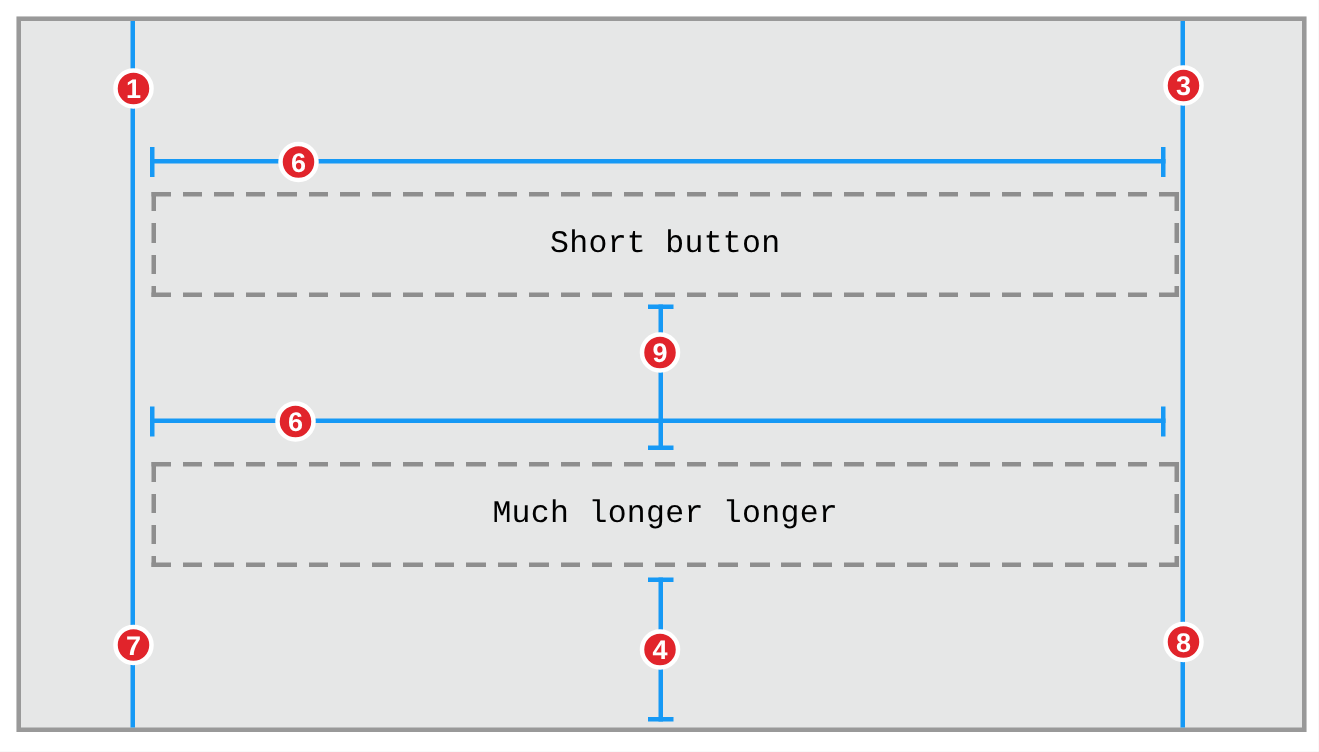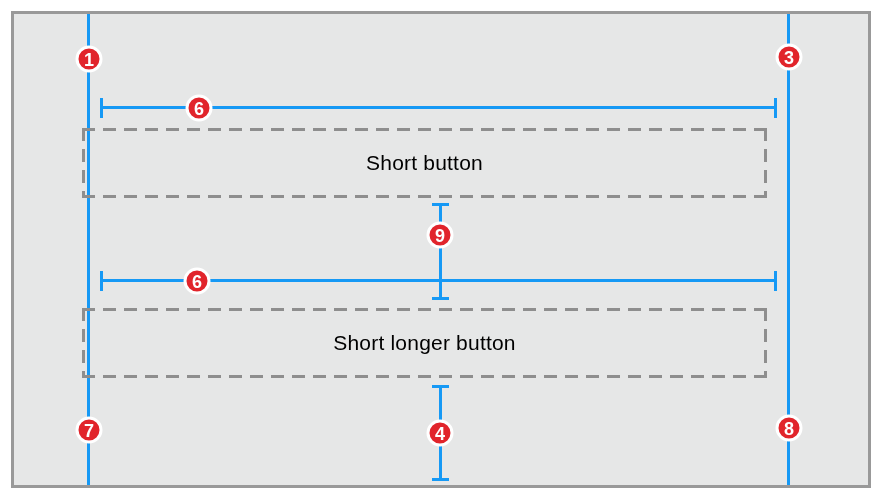--- a/index.html
+++ b/index.html
@@ -36,27 +36,28 @@
   .vdim{position:absolute;width:17px;}
   .vdim .vline{position:absolute;top:0;bottom:0;left:7px;width:3px;background:var(--guide-blue);}
   .vdim .cap{position:absolute;left:0;width:100%;height:3px;background:var(--guide-blue);}
   .vdim .cap-t{top:0;}
   .vdim .cap-b{bottom:0;}
   .vdim-spacing{left:418px;top:189px;height:97px;}
   .vdim-bottom{left:418px;top:371px;height:96px;}
 
   
   .placeholder{
-    position:absolute;left:68px;width:685px;height:70px;
+    position:absolute;left:87px;width:685px;height:70px;
     display:flex;align-items:center;justify-content:center;
     background:
       repeating-linear-gradient(90deg,var(--dash-gray) 0 13px,transparent 13px 21px) left top / 100% 3px no-repeat,
       repeating-linear-gradient(90deg,var(--dash-gray) 0 13px,transparent 13px 21px) left bottom / 100% 3px no-repeat,
       repeating-linear-gradient(180deg,var(--dash-gray) 0 13px,transparent 13px 21px) left top / 3px 100% no-repeat,
       repeating-linear-gradient(180deg,var(--dash-gray) 0 13px,transparent 13px 21px) right top / 3px 100% no-repeat;
+    font-family: Liberation Mono, monospace;
   }
   .placeholder-short{top:114px;}
   .placeholder-long{top:294px;}
   .placeholder .btn-label{font-size:21px;color:var(--label-text);letter-spacing:.2px;}
 
   
   .badge{
     position:absolute;width:27px;height:27px;border-radius:50%;
     background:var(--badge-red);border:3px solid #ffffff;
     color:#ffffff;font-size:18px;font-weight:bold;line-height:1;
@@ -102,21 +103,21 @@
     <span class="cap cap-t"></span>
     <span class="vline"></span>
     <span class="cap cap-b"></span>
   </div>
 
   <div class="placeholder placeholder-short">
     <span class="btn-label">Short button</span>
   </div>
 
   <div class="placeholder placeholder-long">
-    <span class="btn-label">Short longer button</span>
+    <span class="btn-label">Much longer longer</span>
   </div>
 
   <div class="badge b1">1</div>
   <div class="badge b3">3</div>
   <div class="badge b6a">6</div>
   <div class="badge b9">9</div>
   <div class="badge b6b">6</div>
   <div class="badge b7">7</div>
   <div class="badge b4">4</div>
   <div class="badge b8">8</div>

